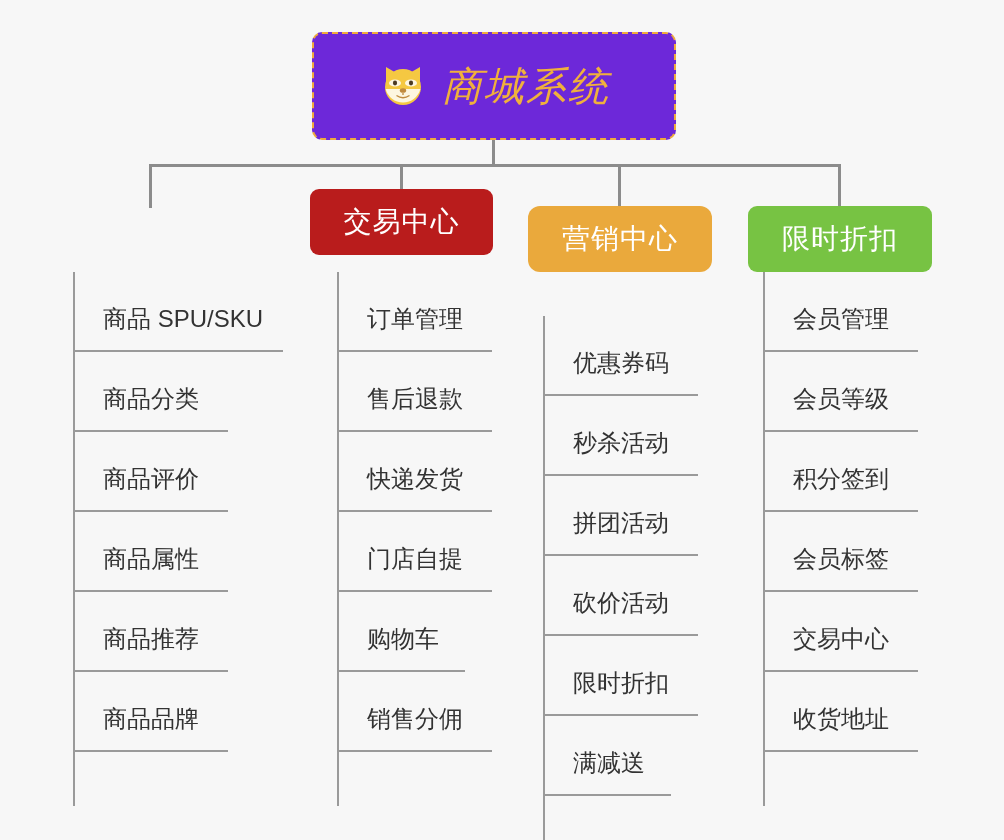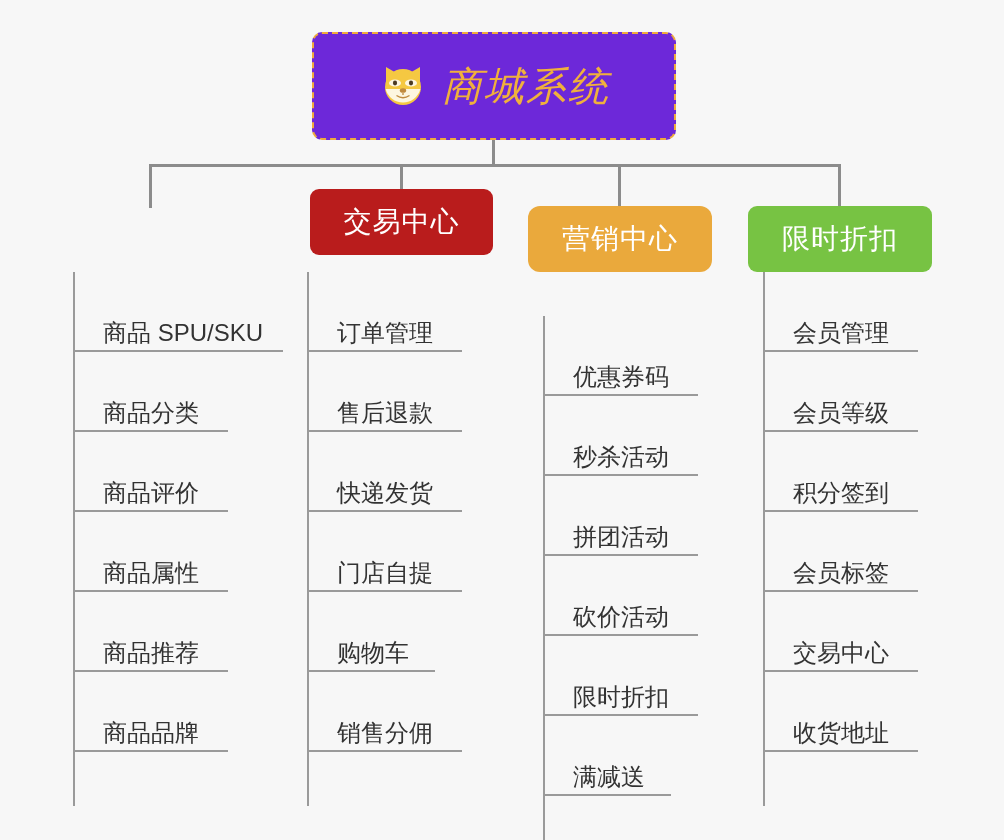--- a/index.html
+++ b/index.html
@@ -86,21 +86,21 @@
     width: 2px;
     background: #9a9a9a;
   }
   .branch-item {
     position: relative;
     height: 80px;
     box-sizing: border-box;
     display: flex;
     align-items: flex-end;
     padding-left: 30px;
-    padding-bottom: 6px;
+    padding-bottom: 20px;
   }
   .branch-item .item-label {
     font-size: 24px;
     color: #333333;
     white-space: nowrap;
     line-height: 1.1;
   }
   .branch-item .item-rule {
     position: absolute;
     left: 0;
@@ -179,21 +179,21 @@
     <div class="branch-item">
       <span class="item-label">商品推荐</span>
       <span class="item-rule" style="width:155px;"></span>
     </div>
     <div class="branch-item">
       <span class="item-label">商品品牌</span>
       <span class="item-rule" style="width:155px;"></span>
     </div>
   </div>
 
-  <div class="branch-col" style="left:307px;text-align:center;">
+  <div class="branch-col" style="left:337px;text-align:center;">
     <div class="branch-spine" style="height:534px;"></div>
     <div class="branch-item">
       <span class="item-label">订单管理</span>
       <span class="item-rule" style="width:155px;"></span>
     </div>
     <div class="branch-item">
       <span class="item-label">售后退款</span>
       <span class="item-rule" style="width:155px;"></span>
     </div>
     <div class="branch-item">

